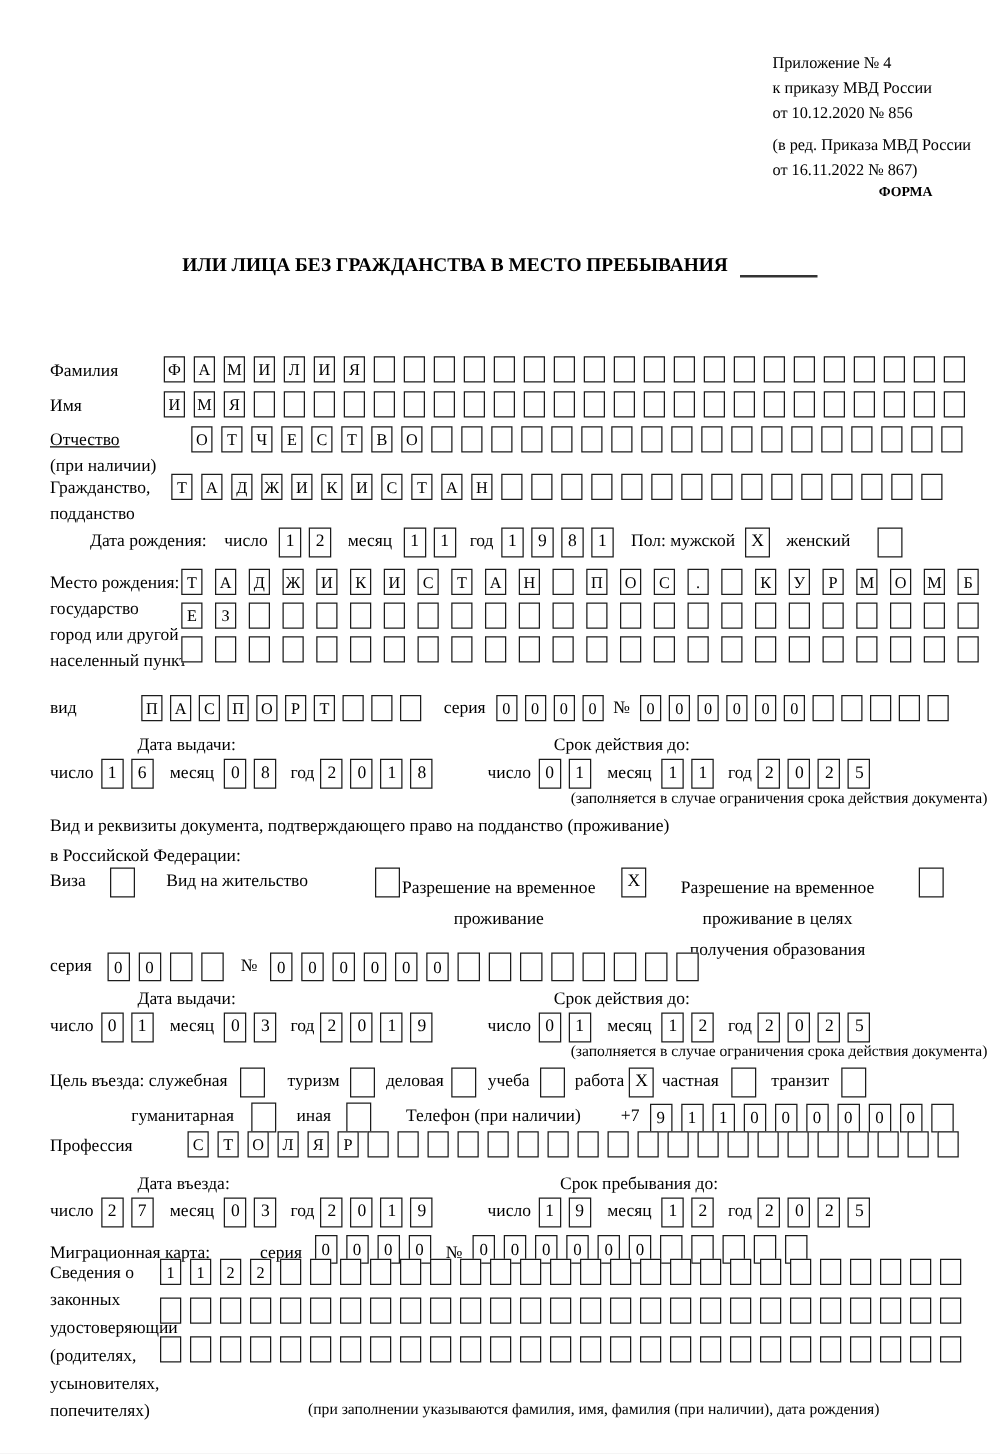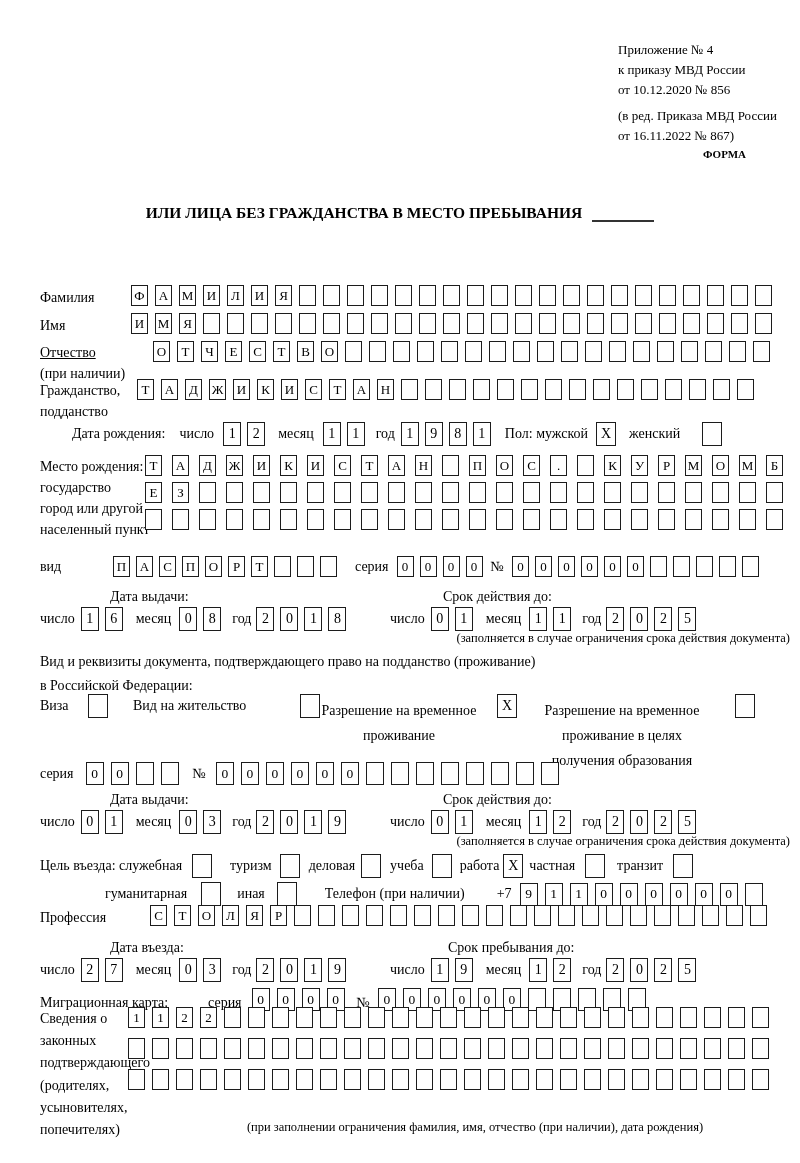--- a/index.html
+++ b/index.html
@@ -576,21 +576,21 @@
         <span class="c"></span>
         <span class="c"></span>
         <span class="c"></span>
         <span class="c"></span>
         <span class="c"></span>
       </span>
   </div>
 
   <div class="abs lbl" style="top:1009px;left:40px;">Сведения о</div>
   <div class="abs lbl" style="top:1031px;left:40px;">законных</div>
-  <div class="abs lbl" style="top:1053px;left:40px;">подтверждающего</div>
+  <div class="abs lbl" style="top:1053px;left:40px;">удостоверяющий</div>
   <div class="abs lbl" style="top:1076px;left:40px;text-align:right;">(родителях,</div>
   <div class="abs lbl" style="top:1098px;left:40px;">усыновителях,</div>
   <div class="abs lbl" style="top:1120px;left:40px;">попечителях)</div>
   <div class="abs cells" style="top:1007px;left:128px;">
       <span class="c">1</span>
       <span class="c">1</span>
       <span class="c">2</span>
       <span class="c">2</span>
       <span class="c"></span>
       <span class="c"></span>
@@ -667,15 +667,15 @@
       <span class="c"></span>
       <span class="c"></span>
       <span class="c"></span>
       <span class="c"></span>
       <span class="c"></span>
       <span class="c"></span>
       <span class="c"></span>
       <span class="c"></span>
       <span class="c"></span>
     </div>
-  <div class="abs note ctr" style="top:1120px;left:175px;width:600px;">(при заполнении ограничения фамилия, имя, отчество (при наличии), дата рождения)</div>
+  <div class="abs note ctr" style="top:1120px;left:175px;width:600px;">(при заполнении указываются фамилия, имя, фамилия (при наличии), дата рождения)</div>
 
 </div>
 
 </body></html>

